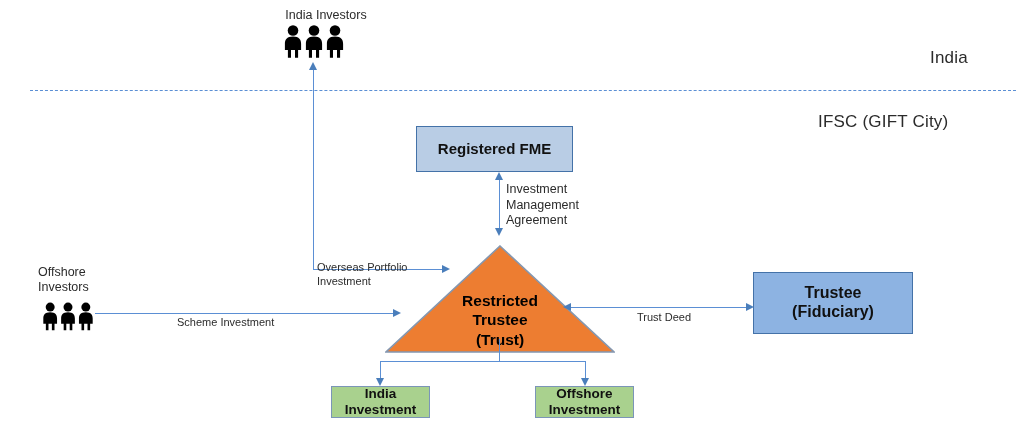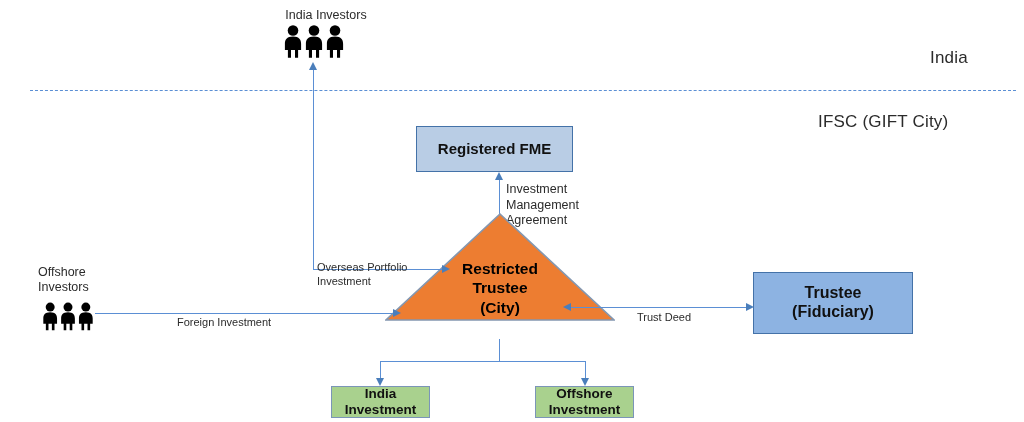--- a/index.html
+++ b/index.html
@@ -145,28 +145,28 @@
     </div>
   </div>
 
   <div class="line-v" style="left:499px;top:178px;height:52px;"></div>
   <div class="ah ah-up" style="left:495px;top:172px;"></div>
   <div class="ah ah-down" style="left:495px;top:228px;"></div>
   <div class="edge-label small" style="left:506px;top:182px;">Investment
 Management
 Agreement</div>
 
-  <div class="triangle-wrap" style="left:385px;top:213px;width:230px;height:108px;text-decoration:underline;">
+  <div class="triangle-wrap" style="left:385px;top:245px;width:230px;height:108px;text-decoration:underline;">
     <svg class="triangle-shape" viewBox="0 0 230 108" preserveAspectRatio="none">
       <polygon points="115,1 229,107 1,107" fill="#ED7D31" stroke="#8497B0" stroke-width="1.6"></polygon>
     </svg>
     <div class="triangle-text">
       <div>Restricted</div>
       <div>Trustee</div>
-      <div>(City)</div>
+      <div>(Trust)</div>
     </div>
   </div>
 
   <div class="box box-trustee" style="left:753px;top:272px;width:160px;height:62px;">
     <div>
       <div>Trustee</div>
       <div>(Fiduciary)</div>
     </div>
   </div>
 
@@ -186,21 +186,21 @@
         <circle cx="33" cy="6.5" r="5.3"></circle>
         <path d="M33 12.6 c-6.3 0 -8.1 3.4 -8.1 7.4 l0 6.1 l3 0 l0 7.6 l3.1 0 l0 -7.6 l4 0 l0 7.6 l3.1 0 l0 -7.6 l3 0 l0 -6.1 c0 -4 -1.8 -7.4 -8.1 -7.4 z"></path>
         <circle cx="54" cy="6.5" r="5.3"></circle>
         <path d="M54 12.6 c-6.3 0 -8.1 3.4 -8.1 7.4 l0 6.1 l3 0 l0 7.6 l3.1 0 l0 -7.6 l4 0 l0 7.6 l3.1 0 l0 -7.6 l3 0 l0 -6.1 c0 -4 -1.8 -7.4 -8.1 -7.4 z"></path>
       </g>
     </svg>
   </div>
 
   <div class="line-h" style="left:95px;top:313px;width:300px;"></div>
   <div class="ah ah-right" style="left:393px;top:309px;"></div>
-  <div class="edge-label" style="left:177px;top:316px;">Foreign Investment</div>
+  <div class="edge-label" style="left:177px;top:316px;">Scheme Investment</div>
 
   <div class="line-h" style="left:313px;top:269px;width:131px;"></div>
   <div class="ah ah-right" style="left:442px;top:265px;"></div>
 
   <div class="line-v" style="left:313px;top:69px;height:201px;"></div>
   <div class="ah ah-up" style="left:309px;top:62px;"></div>
   <div class="edge-label" style="left:317px;top:261px;">Overseas Portfolio
 Investment</div>
 
   <div class="line-v" style="left:499px;top:339px;height:22px;"></div>

